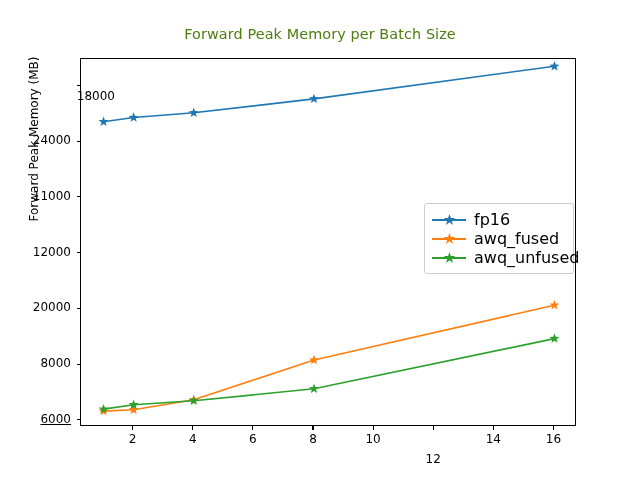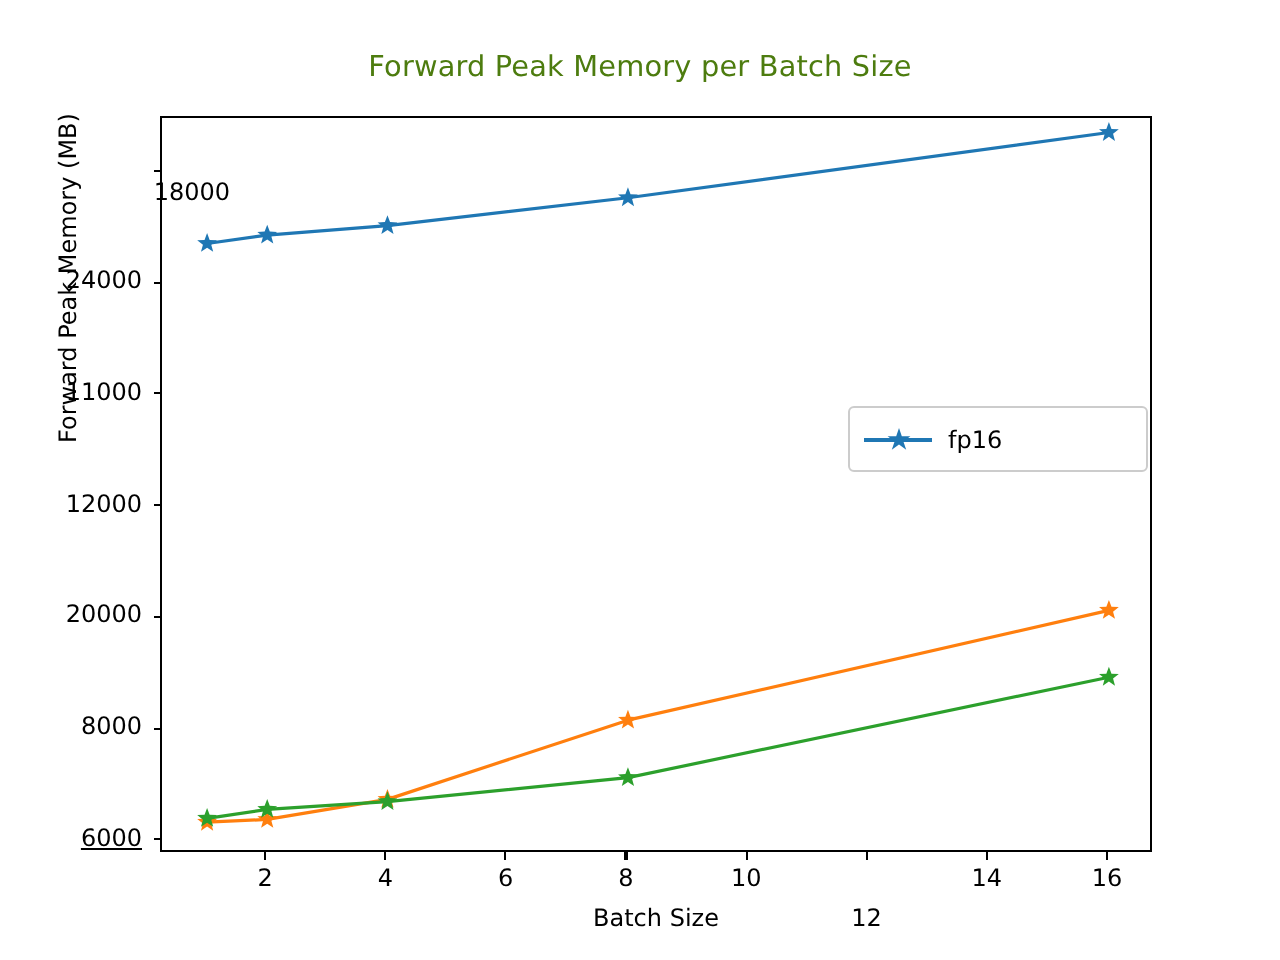--- a/index.html
+++ b/index.html
@@ -133,37 +133,36 @@
     height: 1.6px;
   }
   .legend-star {
     position: absolute;
     left: 11px;
     top: 0px;
     width: 13px;
     height: 14px;
   }
   .legend-text {
-    font-size: 12px;
+    font-size: 16px;
     color: #000000;
     white-space: nowrap;
   }
 </style>
 </head>
 <body>
 
 <div id="figure">
 
   <div id="chart-title">Forward Peak Memory per Batch Size</div>
 
   <div id="ylabel-wrap">
     <div id="ylabel">Forward Peak Memory (MB)</div>
   </div>
 
-  <div id="xlabel">Batch Size</div>
 
   <div id="plot-frame">
     <svg id="plot-svg" viewBox="0 0 496 368" preserveAspectRatio="none">
         <polyline points="22.55,62.73 52.61,58.55 112.73,53.81 232.97,39.87 473.45,7.25" fill="none" stroke="#1f77b4" stroke-width="1.6" stroke-linejoin="round" stroke-linecap="round"></polyline>
         <path d="M22.55,57.53 L23.83,60.96 L27.49,61.12 L24.62,63.40 L25.60,66.93 L22.55,64.91 L19.49,66.93 L20.47,63.40 L17.60,61.12 L21.26,60.96 Z" fill="#1f77b4"></path>
         <path d="M52.61,53.35 L53.89,56.78 L57.55,56.94 L54.68,59.22 L55.66,62.75 L52.61,60.73 L49.55,62.75 L50.53,59.22 L47.66,56.94 L51.32,56.78 Z" fill="#1f77b4"></path>
         <path d="M112.73,48.61 L114.01,52.04 L117.67,52.20 L114.80,54.48 L115.78,58.01 L112.73,55.99 L109.67,58.01 L110.65,54.48 L107.78,52.20 L111.44,52.04 Z" fill="#1f77b4"></path>
         <path d="M232.97,34.67 L234.25,38.10 L237.92,38.26 L235.05,40.54 L236.03,44.07 L232.97,42.05 L229.91,44.07 L230.89,40.54 L228.02,38.26 L231.69,38.10 Z" fill="#1f77b4"></path>
         <path d="M473.45,2.05 L474.74,5.48 L478.40,5.64 L475.53,7.92 L476.51,11.46 L473.45,9.43 L470.40,11.46 L471.38,7.92 L468.51,5.64 L472.17,5.48 Z" fill="#1f77b4"></path>
         <polyline points="22.55,352.11 52.61,350.72 112.73,340.68 232.97,301.09 473.45,246.17" fill="none" stroke="#ff7f0e" stroke-width="1.6" stroke-linejoin="round" stroke-linecap="round"></polyline>
@@ -219,15 +218,33 @@
   <div id="legend">
     <div class="legend-row">
       <span class="legend-swatch">
         <span class="legend-line" style="background:#1f77b4"></span>
         <svg class="legend-star" viewBox="0 0 13 14">
           <path d="M6.5 1 L7.9 5.1 L12.2 5.1 L8.7 7.7 L10.1 11.9 L6.5 9.3 L2.9 11.9 L4.3 7.7 L0.8 5.1 L5.1 5.1 Z" fill="#1f77b4"></path>
         </svg>
       </span>
       <span class="legend-text">fp16</span>
     </div>
+    <div class="legend-row">
+      <span class="legend-swatch">
+        <span class="legend-line" style="background:#ff7f0e"></span>
+        <svg class="legend-star" viewBox="0 0 13 14">
+          <path d="M6.5 1 L7.9 5.1 L12.2 5.1 L8.7 7.7 L10.1 11.9 L6.5 9.3 L2.9 11.9 L4.3 7.7 L0.8 5.1 L5.1 5.1 Z" fill="#ff7f0e"></path>
+        </svg>
+      </span>
+      <span class="legend-text">awq_fused</span>
+    </div>
+    <div class="legend-row">
+      <span class="legend-swatch">
+        <span class="legend-line" style="background:#2ca02c"></span>
+        <svg class="legend-star" viewBox="0 0 13 14">
+          <path d="M6.5 1 L7.9 5.1 L12.2 5.1 L8.7 7.7 L10.1 11.9 L6.5 9.3 L2.9 11.9 L4.3 7.7 L0.8 5.1 L5.1 5.1 Z" fill="#2ca02c"></path>
+        </svg>
+      </span>
+      <span class="legend-text">awq_unfused</span>
+    </div>
   </div>
 
 </div>
 
 </body></html>

